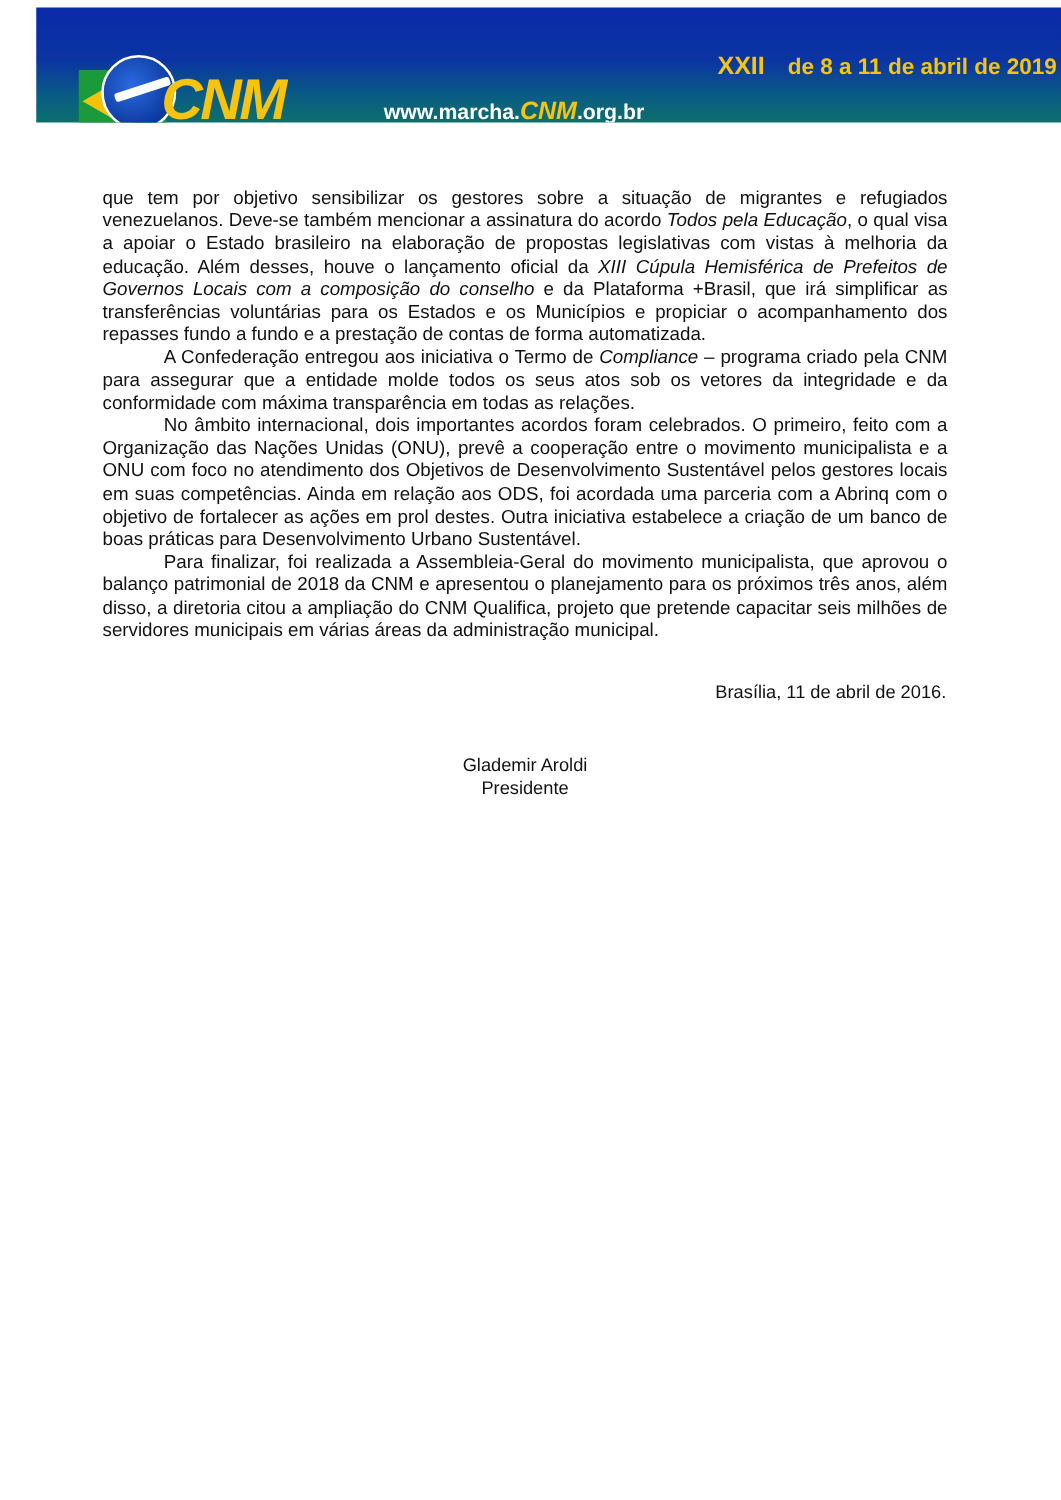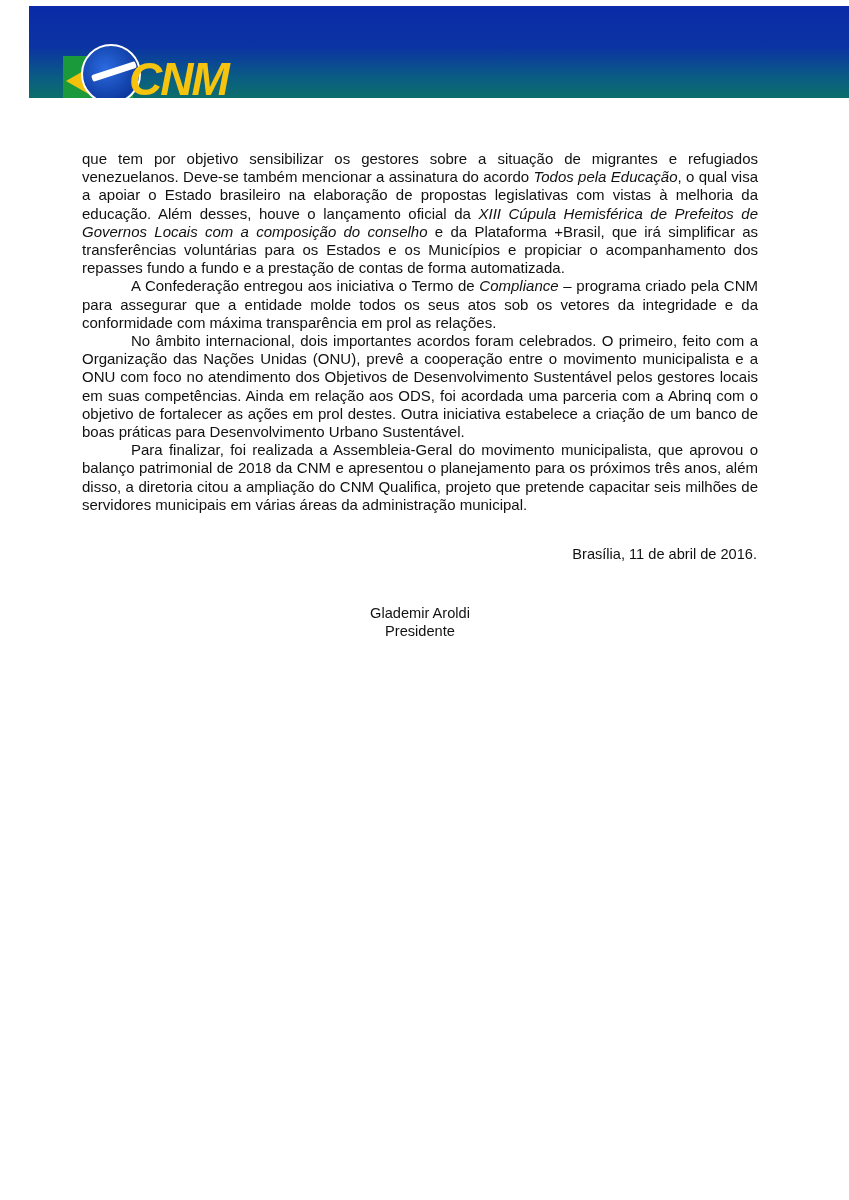--- a/index.html
+++ b/index.html
@@ -68,29 +68,36 @@
   <div class="cnm-logo">
     <div class="flag-green"></div>
     <div class="flag-diamond"></div>
     <div class="flag-globe">
       <div class="globe-band"></div>
     </div>
     <div class="cnm-letters">CNM</div>
     <div class="cnm-sub">CONFEDERAÇÃO NACIONAL DE MUNICÍPIOS</div>
   </div>
 
+  <div class="site-url">
+    <span>www.marcha.</span><span class="hl">CNM</span><span>.org.br</span>
+  </div>
 
   <div class="marcha">
+    <div class="marcha-top">
+      <span class="marcha-ed">XXII</span>
+      <span class="marcha-date">de 8 a 11 de abril de 2019</span>
+    </div>
     <div class="marcha-sub">A BRASÍLIA EM DEFESA DOS MUNICÍPIOS</div>
   </div>
 </div>
 
 <div class="content">
   <p><span>que tem por objetivo sensibilizar os gestores sobre a situação de migrantes e refugiados venezuelanos. Deve-se também mencionar a assinatura do acordo </span><em>Todos pela Educação</em><span>, o qual visa a apoiar o Estado brasileiro na elaboração de propostas legislativas com vistas à melhoria da educação. Além desses, houve o lançamento oficial da </span><em>XIII Cúpula Hemisférica de Prefeitos de Governos Locais com a composição do conselho</em><span> e da Plataforma +Brasil, que irá simplificar as transferências voluntárias para os Estados e os Municípios e propiciar o acompanhamento dos repasses fundo a fundo e a prestação de contas de forma automatizada.</span></p>
-  <p class="indent"><span>A Confederação entregou aos iniciativa o Termo de </span><em>Compliance</em><span> – programa criado pela CNM para assegurar que a entidade molde todos os seus atos sob os vetores da integridade e da conformidade com máxima transparência em prol as relações.</span></p>
+  <p class="indent"><span>A Confederação entregou aos iniciativa o Termo de </span><em>Compliance</em><span> – programa criado pela CNM para assegurar que a entidade molde todos os seus atos sob os vetores da integridade e da conformidade com máxima transparência em todas as relações.</span></p>
   <p class="indent">No âmbito internacional, dois importantes acordos foram celebrados. O primeiro, feito com a Organização das Nações Unidas (ONU), prevê a cooperação entre o movimento municipalista e a ONU com foco no atendimento dos Objetivos de Desenvolvimento Sustentável pelos gestores locais em suas competências. Ainda em relação aos ODS, foi acordada uma parceria com a Abrinq com o objetivo de fortalecer as ações em prol destes. Outra iniciativa estabelece a criação de um banco de boas práticas para Desenvolvimento Urbano Sustentável.</p>
   <p class="indent">Para finalizar, foi realizada a Assembleia-Geral do movimento municipalista, que aprovou o balanço patrimonial de 2018 da CNM e apresentou o planejamento para os próximos três anos, além disso, a diretoria citou a ampliação do CNM Qualifica, projeto que pretende capacitar seis milhões de servidores municipais em várias áreas da administração municipal.</p>
 </div>
 
 <div class="date-line">Brasília, 11 de abril de 2016.</div>
 
 <div class="signature">
   <div>Glademir Aroldi</div>
   <div>Presidente</div>
 </div>

